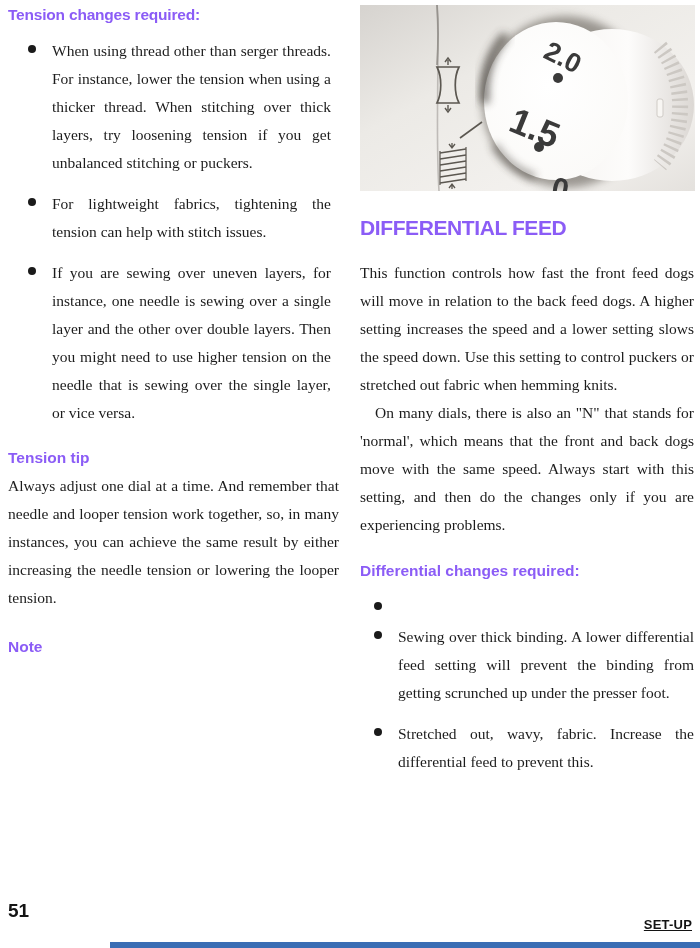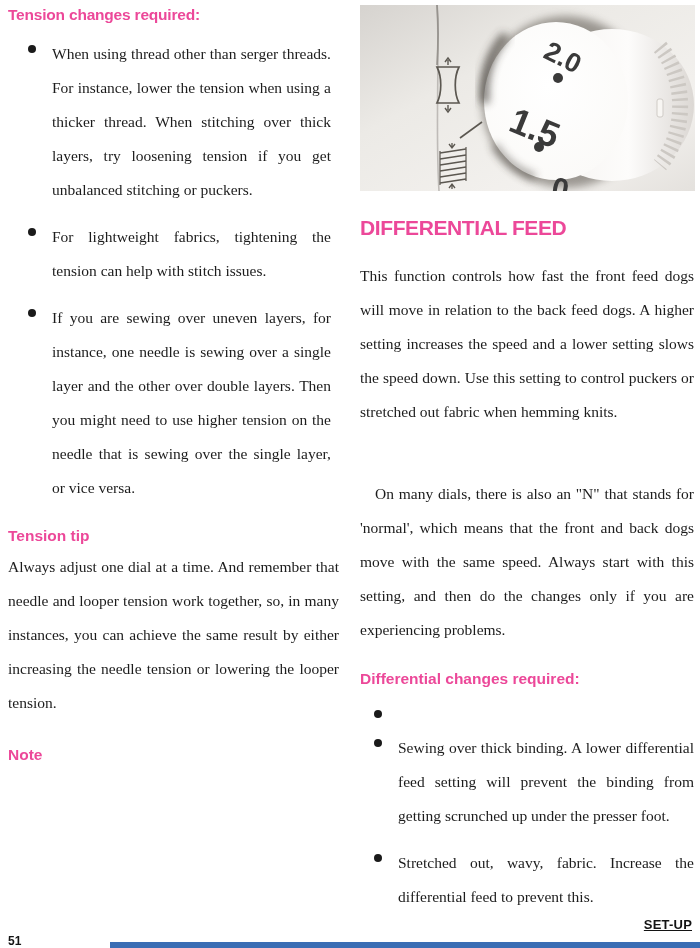--- a/index.html
+++ b/index.html
@@ -1,37 +1,37 @@
 <!DOCTYPE html>
 <html><head>
 <meta charset="utf-8">
 <style>
   html,body{margin:0;padding:0;background:#ffffff;}
   .page{position:relative;width:700px;height:948px;background:#ffffff;overflow:hidden;
         font-family:"Liberation Serif",serif;color:#1c1c1c;}
   .col{position:absolute;top:6px;}
   .col-left{left:8px;width:331px;}
   .col-right{left:360px;width:334px;top:5px;}
-  h2,h3{font-family:"Liberation Sans",sans-serif;color:#ec4899;margin:0;}
+  h2,h3{font-family:"Liberation Sans",sans-serif;color:#8b5cf6;margin:0;}
   h3.small-head{font-size:15.5px;font-weight:700;letter-spacing:-0.2px;margin-bottom:13px;}
   h3.mid-head{font-size:15.5px;font-weight:700;margin-top:22px;margin-bottom:5px;}
   h2.big-head{font-size:21px;font-weight:700;letter-spacing:-0.4px;margin:0 0 19px 0;}
-  .para{font-size:15.5px;line-height:34px;text-align:justify;margin:0;}
-  .para.indent{text-indent:15px;margin-top:48px;}
+  .para{font-size:15.5px;line-height:28px;text-align:justify;margin:0;}
+  .para.indent{text-indent:15px;}
   .bullets{display:flex;flex-direction:column;gap:13px;margin:0;}
   .bullet-item{display:flex;align-items:flex-start;}
   .bullet-item .dot{flex:0 0 auto;width:8px;height:8px;border-radius:50%;background:#1a1a1a;
         margin-top:8px;}
   .col-left .bullet-item .dot{margin-left:20px;}
   .col-left .bullet-item .para{margin-left:16px;width:279px;}
   .col-right .bullet-item .dot{margin-left:14px;}
   .col-right .bullet-item .para{margin-left:16px;width:296px;}
   .photo{width:335px;height:186px;margin-bottom:25px;overflow:hidden;}
-  .footer-pagenum{position:absolute;left:8px;bottom:0;
-        font-family:"Liberation Sans",sans-serif;font-weight:700;font-size:12px;color:#141414;}
+  .footer-pagenum{position:absolute;left:8px;bottom:26px;
+        font-family:"Liberation Sans",sans-serif;font-weight:700;font-size:19px;color:#141414;}
   .footer-section{position:absolute;right:8px;bottom:16px;
         font-family:"Liberation Sans",sans-serif;font-weight:700;font-size:13px;
         letter-spacing:0.2px;color:#141414;text-decoration:underline;}
   .footer-bar{position:absolute;left:110px;right:0;bottom:0;height:6px;}
 </style>
 </head>
 <body>
 
 <div class="page">
 

